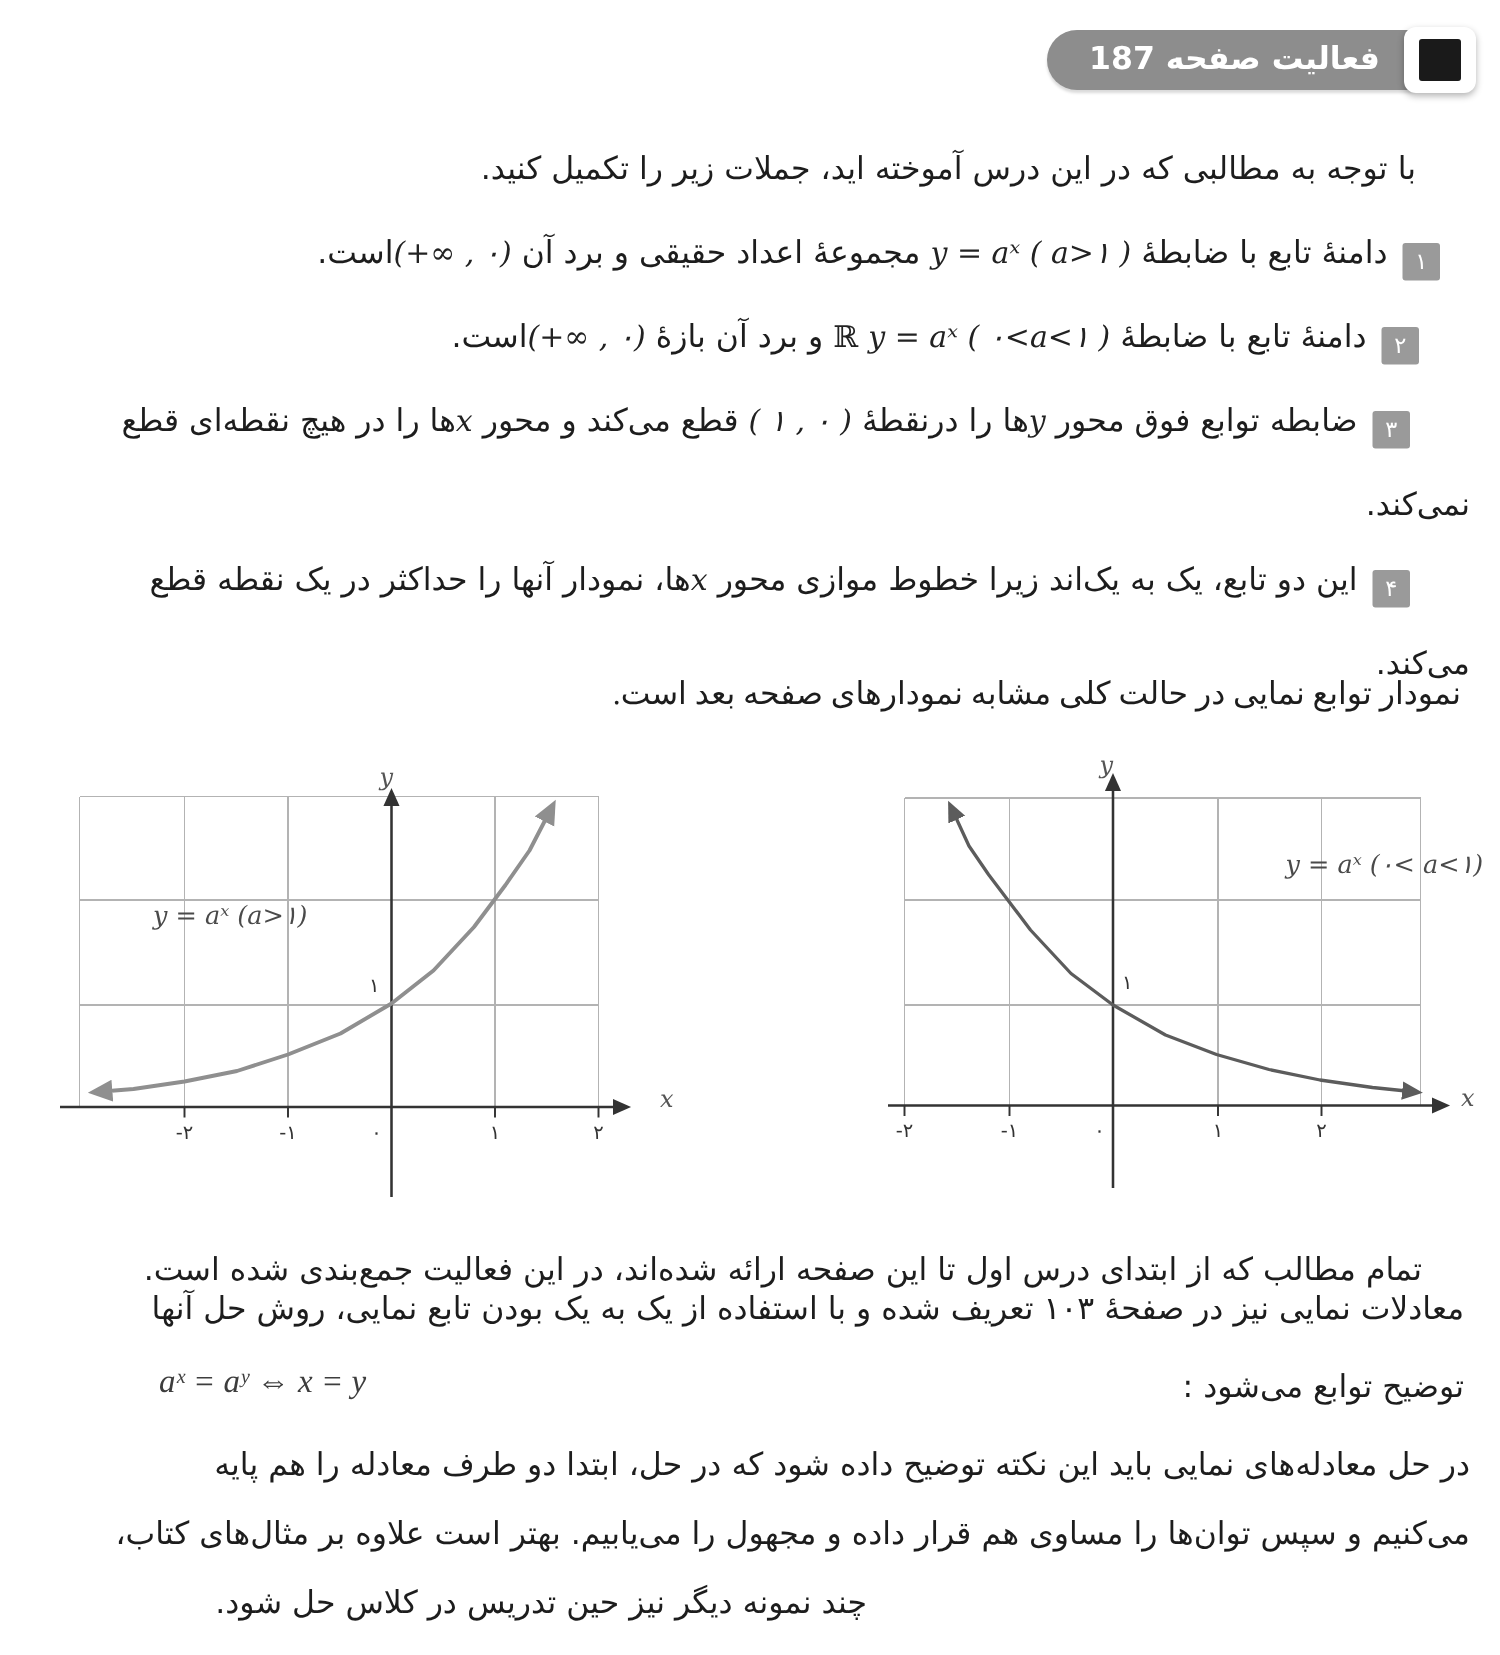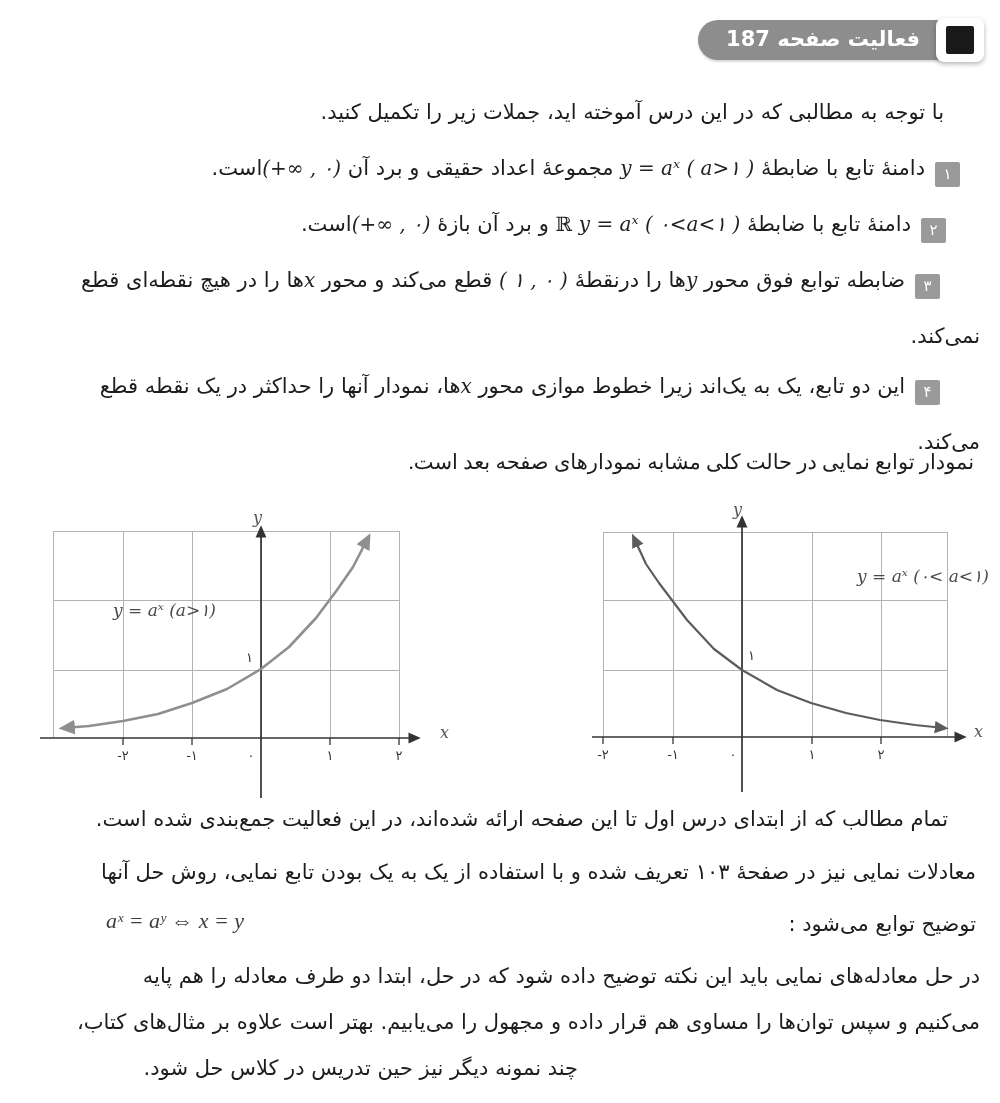--- a/index.html
+++ b/index.html
@@ -130,21 +130,21 @@
     <g stroke="#333333" stroke-width="1.3">
       <line x1="103" y1="228" x2="103" y2="235"></line>
       <line x1="172" y1="228" x2="172" y2="235"></line>
       <line x1="310" y1="228" x2="310" y2="235"></line>
       <line x1="379" y1="228" x2="379" y2="235"></line>
     </g>
     <polyline fill="none" stroke="#8f8f8f" stroke-width="2.6" stroke-linejoin="round" stroke-linecap="round" marker-start="url(#cvl)" marker-end="url(#cvl)" points="44,218 69,216 103,211 138,204 172,193 207,179 241,159 269,137 296,108 317,80 333,57 348,28"></polyline>
   </svg>
   <span class="gaxis" style="left:233px;top:-2px;">y</span>
   <span class="gaxis" style="left:420px;top:213px;">x</span>
-  <span class="glabel" style="left:82px;top:90px;margin-left:11px;">y = aˣ (a&gt;۱)</span>
+  <span class="glabel" style="left:82px;top:90px;">y = aˣ (a&gt;۱)</span>
   <span class="gyi" style="left:226px;top:140px;">۱</span>
   <span class="gtick" style="left:103px;top:238px;">-۲</span>
   <span class="gtick" style="left:172px;top:238px;">-۱</span>
   <span class="gtick" style="left:231px;top:238px;">۰</span>
   <span class="gtick" style="left:310px;top:238px;">۱</span>
   <span class="gtick" style="left:379px;top:238px;">۲</span>
 </div>
 
 <div class="graph" style="left:580px;top:500px;width:420px;height:305px;">
   <svg width="420" height="300" viewBox="0 0 420 300">
@@ -183,21 +183,21 @@
   <span class="gaxis" style="left:394px;top:222px;">x</span>
   <span class="glabel" style="left:230px;top:66px;margin-left:47px;">y = aˣ (۰&lt; a&lt;۱)</span>
   <span class="gyi" style="left:168px;top:148px;">۱</span>
   <span class="gtick" style="left:23px;top:247px;">-۲</span>
   <span class="gtick" style="left:93px;top:247px;">-۱</span>
   <span class="gtick" style="left:153px;top:247px;">۰</span>
   <span class="gtick" style="left:232px;top:247px;">۱</span>
   <span class="gtick" style="left:301px;top:247px;">۲</span>
 </div>
 
-<div class="line" style="top:803px;right:52px;">تمام مطالب که از ابتدای درس اول تا این صفحه ارائه شده‌اند، در این فعالیت جمع‌بندی شده است.</div>
+<div class="line" style="top:830px;right:52px;">تمام مطالب که از ابتدای درس اول تا این صفحه ارائه شده‌اند، در این فعالیت جمع‌بندی شده است.</div>
 <div class="line" style="top:856px;right:24px;">معادلات نمایی نیز در صفحهٔ ۱۰۳ تعریف شده و با استفاده از یک به یک بودن تابع نمایی، روش حل آنها</div>
 
 <div class="line" style="top:908px;right:24px;">توضیح توابع می‌شود :</div>
 <div class="formula" style="left:106px;top:908px;">aˣ = aʸ ⇔ x = y</div>
 
 <div class="line" style="top:960px;right:20px;">در حل معادله‌های نمایی باید این نکته توضیح داده شود که در حل، ابتدا دو طرف معادله را هم پایه</div>
 <div class="line" style="top:1006px;right:20px;margin-left:48px;">می‌کنیم و سپس توان‌ها را مساوی هم قرار داده و مجهول را می‌یابیم. بهتر است علاوه بر مثال‌های کتاب،</div>
 <div class="line" style="top:1052px;right:422px;">چند نمونه دیگر نیز حین تدریس در کلاس حل شود.</div>
 
 </body></html>

